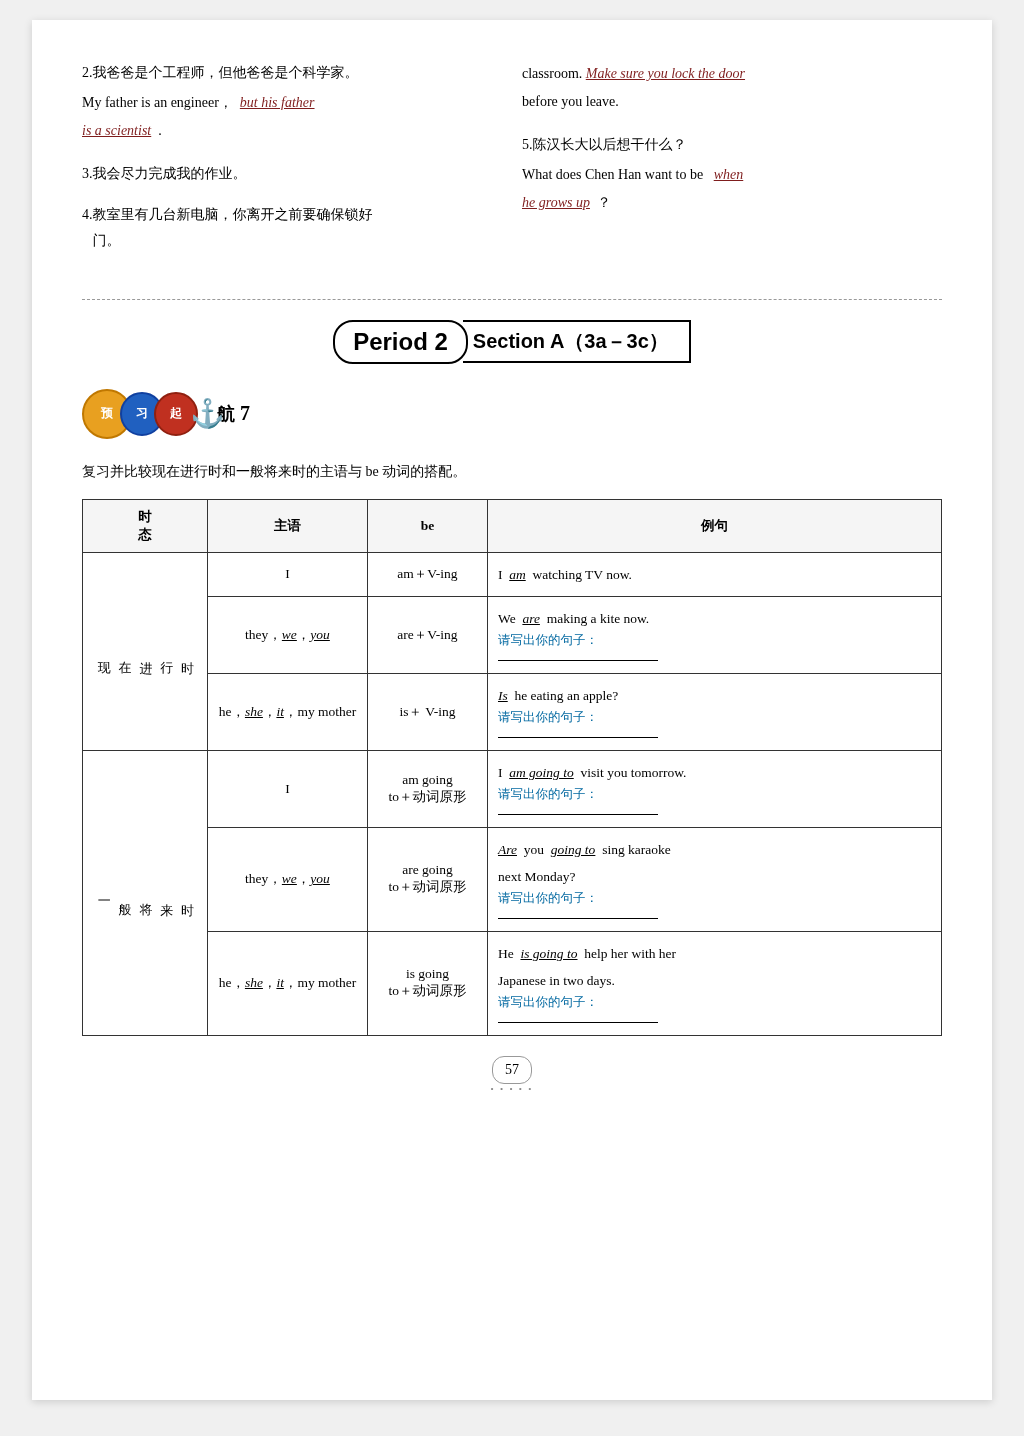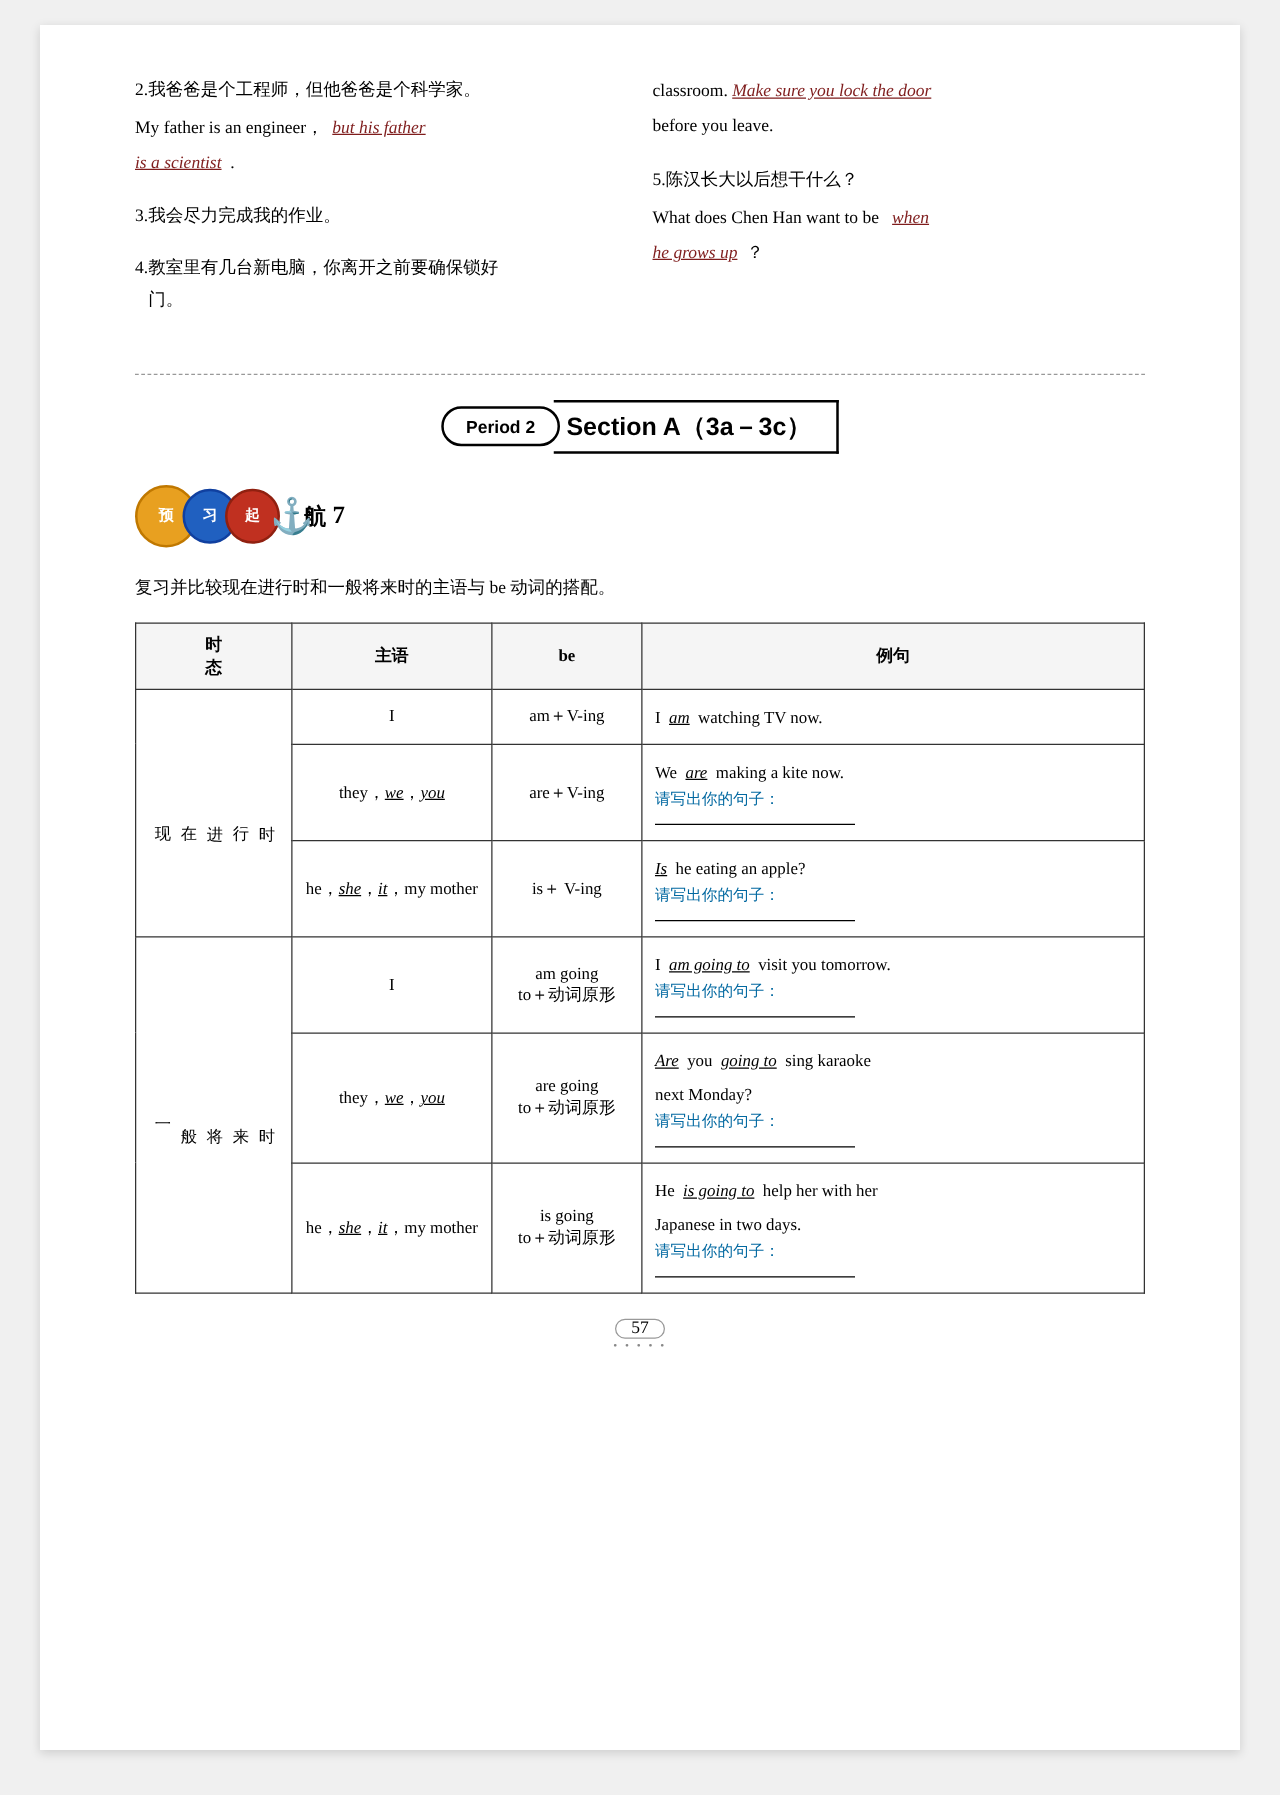--- a/index.html
+++ b/index.html
@@ -7,21 +7,21 @@
       background: #f0f0f0;
       display: flex;
       justify-content: center;
       padding: 20px;
       font-family: "SimSun", "宋体", serif;
     }
     .page {
       background: white;
       width: 960px;
       min-height: 1380px;
-      padding: 40px 76px;
+      padding: 40px 50px;
       position: relative;
       box-shadow: 0 2px 8px rgba(0,0,0,0.15);
     }
 
     
     .top-section {
       display: flex;
       gap: 20px;
       margin-bottom: 30px;
     }
@@ -65,21 +65,21 @@
       align-items: center;
       justify-content: center;
       margin: 10px 0 20px 0;
       gap: 0;
     }
     .period-box {
       background: white;
       border: 2.5px solid #000;
       border-radius: 20px;
       padding: 6px 18px;
-      font-size: 14px;
+      font-size: 24px;
       font-weight: bold;
       font-family: Arial, sans-serif;
       position: relative;
       z-index: 2;
     }
     .section-title {
       border: 2px solid #000;
       border-left: none;
       padding: 6px 20px 6px 10px;
       font-size: 20px;
@@ -228,21 +228,21 @@
     .page-number {
       text-align: center;
       margin-top: 20px;
       font-size: 14px;
     }
     .page-num-circle {
       display: inline-flex;
       align-items: center;
       justify-content: center;
       width: 40px;
-      height: 16px;
+      height: 28px;
       border: 1.5px solid #999;
       border-radius: 12px;
       font-size: 14px;
       position: relative;
     }
 
     
     .dots-row {
       font-size: 9px;
       letter-spacing: 2px;

